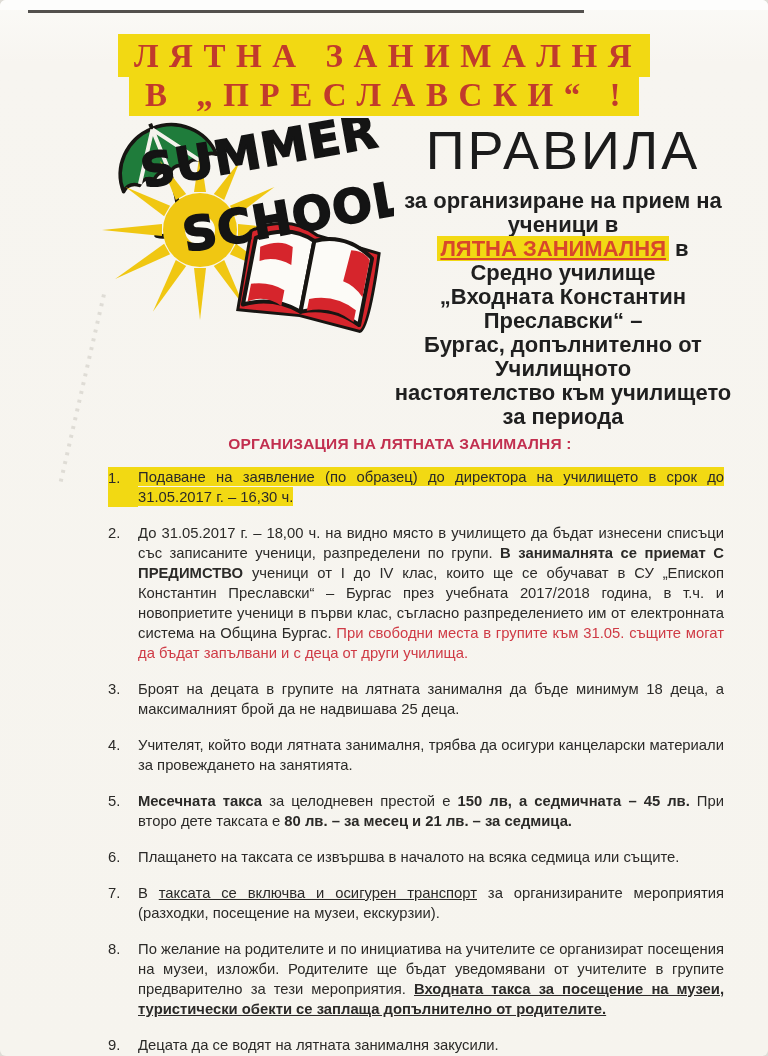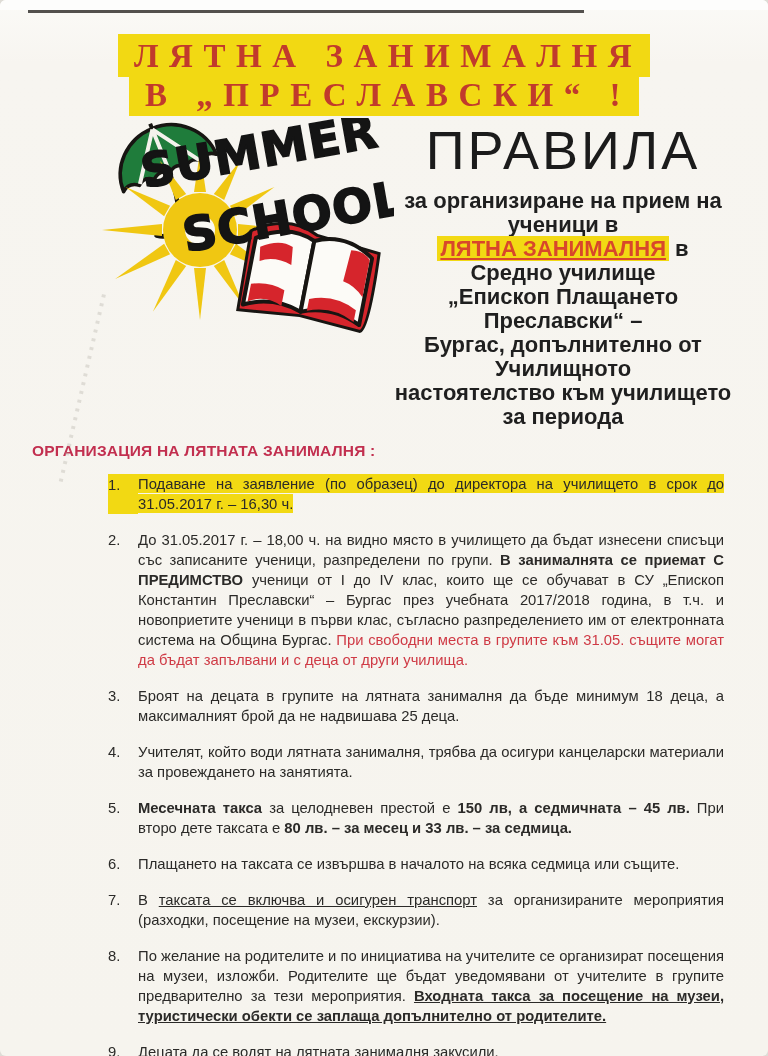--- a/index.html
+++ b/index.html
@@ -31,21 +31,21 @@
   
   .hero{display:flex;margin-top:2px;padding-left:100px;}
   .logo-box{width:294px;height:240px;flex:none;}
   .rules-head{width:338px;text-align:center;padding-top:2px;}
   .rules-title{font-size:54px;font-weight:400;letter-spacing:3px;color:#1b1b1b;
     margin:2px 0 10px;line-height:1.05;}
   .subtitle{font-size:22px;font-weight:bold;line-height:24px;color:#1f1f1f;}
   .subtitle .hlred{background:var(--yellow);color:var(--subtitle-red);text-decoration:underline;padding:0 3px;}
   .subtitle .u{text-decoration:underline;}
 
-  .section-heading{margin-top:13px;padding-left:32px;
+  .section-heading{margin-top:6px;text-align:center;padding-left:32px;
     color:var(--section-red);font-weight:bold;font-size:15.5px;letter-spacing:.2px;}
 
   
   .rules{list-style:none;margin:14px 44px 0 108px;padding:0;
     font-size:14.8px;line-height:20px;color:#2b2a28;}
   .rules li{display:flex;margin-bottom:16px;}
   .rules .num{flex:0 0 30px;}
   .rules .body{flex:1;text-align:justify;}
   .b{font-weight:bold;}
   .u{text-decoration:underline;}
@@ -115,21 +115,21 @@
           <text x="86" y="134" font-size="47" transform="rotate(-10 86 134)">SCHOOL</text>
         </g>
       </svg>
     </div>
 
     <div class="rules-head">
       <div class="rules-title">ПРАВИЛА</div>
       <div class="subtitle" id="subtitle">
           <div><span>за организиране на прием на ученици в</span></div>
           <div><span class="hlred">ЛЯТНА ЗАНИМАЛНЯ</span><span> в Средно училище</span></div>
-          <div><span>„Епископ Плащането Преславски“ –</span></div>
+          <div><span>„Входната Константин Преславски“ –</span></div>
           <div><span>Бургас, допълнително от Училищното</span></div>
           <div><span>настоятелство към училището за периода</span></div>
         </div>
     </div>
   </div>
 
   <div class="section-heading">ОРГАНИЗАЦИЯ НА ЛЯТНАТА ЗАНИМАЛНЯ :</div>
 
   <ol class="rules" id="rules-list">
       <li>
@@ -143,21 +143,21 @@
       <li>
         <span class="num">3.</span>
         <span class="body"><span>Броят на децата в групите на лятната занималня да бъде минимум 18 деца, а максималният брой да не надвишава  25 деца.</span></span>
       </li>
       <li>
         <span class="num">4.</span>
         <span class="body"><span>Учителят, който води лятната занималня, трябва да  осигури  канцеларски материали за провеждането на занятията.</span></span>
       </li>
       <li>
         <span class="num">5.</span>
-        <span class="body"><span class="b">Месечната такса</span><span> за целодневен престой е </span><span class="b">150 лв, а седмичната – 45 лв.</span><span>  При второ дете таксата е </span><span class="b">80 лв. – за месец и 33 лв. – за седмица.</span></span>
+        <span class="body"><span class="b">Месечната такса</span><span> за целодневен престой е </span><span class="b">150 лв, а седмичната – 45 лв.</span><span>  При второ дете таксата е </span><span class="b">80 лв. – за месец и 21 лв. – за седмица.</span></span>
       </li>
       <li>
         <span class="num">6.</span>
         <span class="body"><span>Плащането на таксата се извършва в началото на всяка седмица или същите.</span></span>
       </li>
       <li>
         <span class="num">7.</span>
         <span class="body"><span>В </span><span class="u">таксата се включва и осигурен транспорт</span><span> за организираните  мероприятия (разходки, посещение на музеи, екскурзии).</span></span>
       </li>
       <li>

